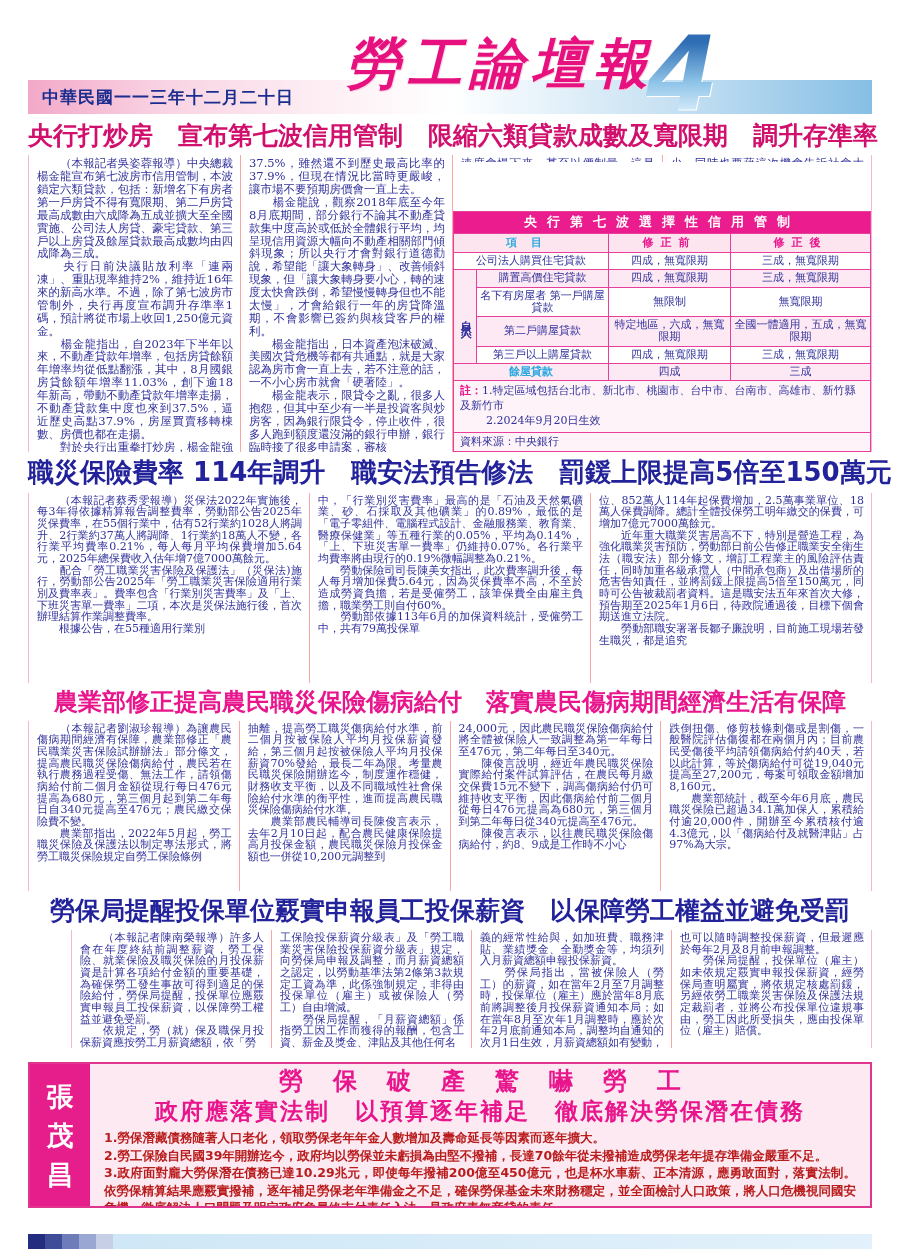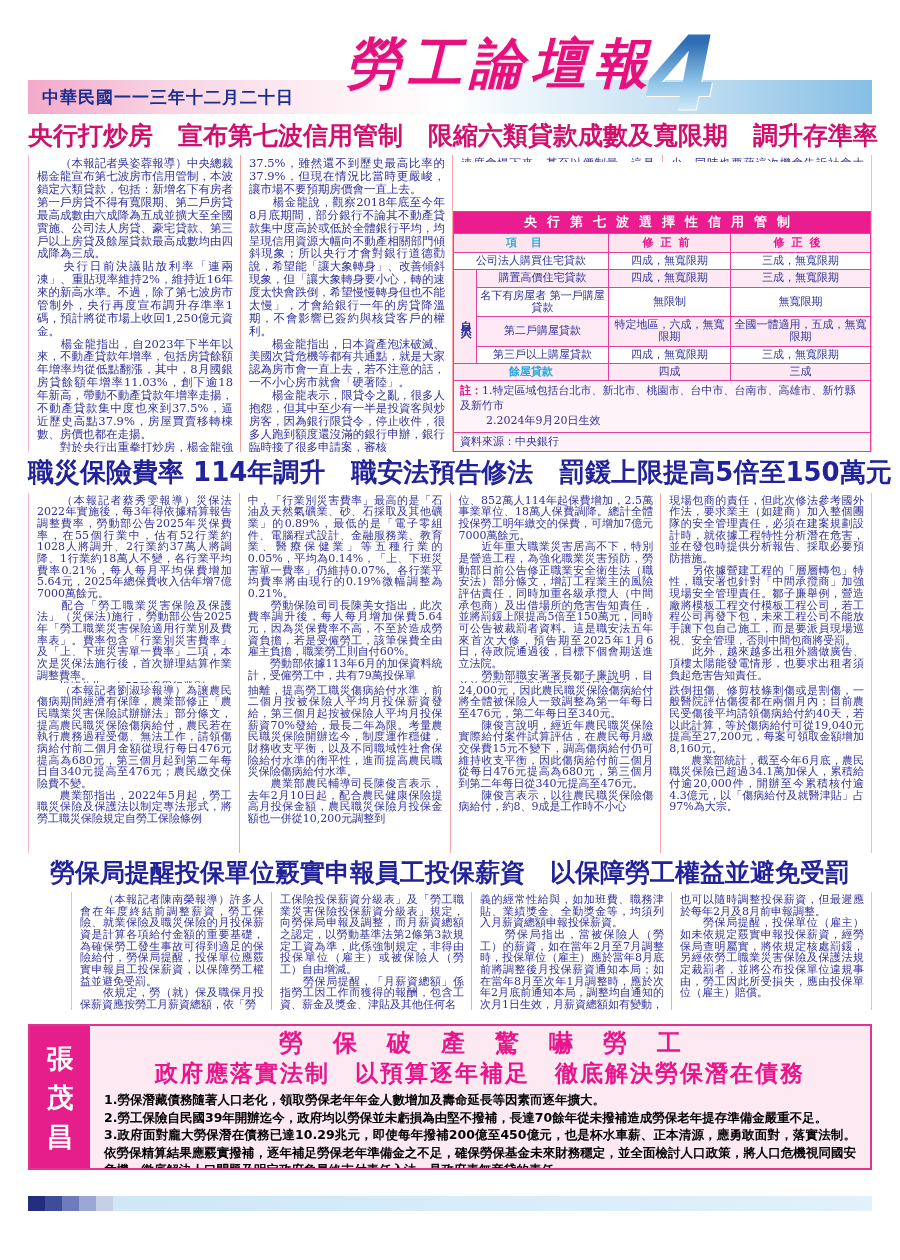--- a/index.html
+++ b/index.html
@@ -67,21 +67,21 @@
   
   .opinion{display:flex;border:2px solid #e0358f;margin-top:14px;height:142px;background:#fce9f1;}
   .op-tab{flex:0 0 60px;background:#e61e8c;color:#fff;display:flex;flex-direction:column;
     align-items:center;justify-content:center;gap:12px;
     font-family:"DejaVu Sans","Liberation Sans",sans-serif;font-weight:bold;font-size:27px;line-height:1;}
   .op-main{flex:1;padding:4px 14px 2px;overflow:hidden;}
   .op-title{color:#e8158c;font-weight:bold;font-size:24px;text-align:center;letter-spacing:30px;
     font-family:"DejaVu Sans","Liberation Sans",sans-serif;line-height:1.15;text-indent:30px;}
   .op-sub{color:#e8158c;font-weight:bold;font-size:23px;text-align:center;letter-spacing:2px;
     font-family:"DejaVu Sans","Liberation Sans",sans-serif;line-height:1.2;margin-top:2px;}
-  .op-points{margin-top:4px;color:#000000;font-family:"DejaVu Sans","Liberation Sans",sans-serif;
+  .op-points{margin-top:4px;color:#b91c1c;font-family:"DejaVu Sans","Liberation Sans",sans-serif;
     font-weight:bold;font-size:12.5px;line-height:1.4;}
   .op-points div{text-align:justify;}
 
   
   .footer-bar{display:flex;height:15px;margin-top:26px;}
   .sq{width:17px;height:15px;}
   .sq1{background:#232c7e;} .sq2{background:#3f4d98;} .sq3{background:#6e7cba;}
   .sq4{background:#99a7d2;} .sq5{background:#c6cfe6;}
   .bar{flex:1;background:linear-gradient(90deg,#cfe7f6,#e2f1fb);}
 </style>
@@ -174,27 +174,25 @@
       <div class="cols dense">
         <div class="col">　　（本報記者蔡秀雯報導）災保法2022年實施後，每3年得依據精算報告調整費率，勞動部公告2025年災保費率，在55個行業中，估有52行業約1028人將調升、2行業約37萬人將調降、1行業約18萬人不變，各行業平均費率0.21%，每人每月平均保費增加5.64元，2025年總保費收入估年增7億7000萬餘元。
 　　配合「勞工職業災害保險及保護法」（災保法)施行，勞動部公告2025年「勞工職業災害保險適用行業別及費率表」。費率包含「行業別災害費率」及「上、下班災害單一費率」二項，本次是災保法施行後，首次辦理結算作業調整費率。
 　　根據公告，在55種適用行業別</div>
         <div class="col">中，「行業別災害費率」最高的是「石油及天然氣礦業、砂、石採取及其他礦業」的0.89%，最低的是「電子零組件、電腦程式設計、金融服務業、教育業、醫療保健業」等五種行業的0.05%，平均為0.14%，「上、下班災害單一費率」仍維持0.07%。各行業平均費率將由現行的0.19%微幅調整為0.21%。
 　　勞動保險司司長陳美女指出，此次費率調升後，每人每月增加保費5.64元，因為災保費率不高，不至於造成勞資負擔，若是受僱勞工，該筆保費全由雇主負擔，職業勞工則自付60%。
 　　勞動部依據113年6月的加保資料統計，受僱勞工中，共有79萬投保單</div>
         <div class="col">位、852萬人114年起保費增加，2.5萬事業單位、18萬人保費調降。總計全體投保勞工明年繳交的保費，可增加7億元7000萬餘元。
 　　近年重大職業災害居高不下，特別是營造工程，為強化職業災害預防，勞動部日前公告修正職業安全衛生法（職安法）部分條文，增訂工程業主的風險評估責任，同時加重各級承攬人（中間承包商）及出借場所的危害告知責任，並將罰鍰上限提高5倍至150萬元，同時可公告被裁罰者資料。這是職安法五年來首次大修，預告期至2025年1月6日，待政院通過後，目標下個會期送進立法院。
 　　勞動部職安署署長鄒子廉說明，目前施工現場若發生職災，都是追究</div>
-        <div class="col">現場包商的責任，但此次修法參考國外作法，要求業主（如建商）加入整個團隊的安全管理責任，必須在建案規劃設計時，就依據工程特性分析潛在危害，並在發包時提供分析報告、採取必要預防措施。
-　　另依據營建工程的「層層轉包」特性，職安署也針對「中間承攬商」加強現場安全管理責任。鄒子廉舉例，營造廠將模板工程交付模板工程公司，若工程公司再發下包，未來工程公司不能放手讓下包自己施工，而是要派員現場巡視、安全管理，否則中間包商將受罰。
-　　此外，越來越多出租外牆做廣告、頂樓太陽能發電情形，也要求出租者須負起危害告知責任。</div>
-      </div>
-    </section>
-
-    <section>
+      </div>
+    </section>
+
+    <section>
+      <h1 class="hl magenta">農業部修正提高農民職災保險傷病給付　落實農民傷病期間經濟生活有保障</h1>
       <div class="cols dense3">
         <div class="col">　　（本報記者劉淑珍報導）為讓農民傷病期間經濟有保障，農業部修正「農民職業災害保險試辦辦法」部分條文，提高農民職災保險傷病給付，農民若在執行農務過程受傷、無法工作，請領傷病給付前二個月金額從現行每日476元提高為680元，第三個月起到第二年每日自340元提高至476元；農民繳交保險費不變。
 　　農業部指出，2022年5月起，勞工職災保險及保護法以制定專法形式，將勞工職災保險規定自勞工保險條例</div>
         <div class="col">抽離，提高勞工職災傷病給付水準，前二個月按被保險人平均月投保薪資發給，第三個月起按被保險人平均月投保薪資70%發給，最長二年為限。考量農民職災保險開辦迄今，制度運作穩健，財務收支平衡，以及不同職域性社會保險給付水準的衡平性，進而提高農民職災保險傷病給付水準。
 　　農業部農民輔導司長陳俊言表示，去年2月10日起，配合農民健康保險提高月投保金額，農民職災保險月投保金額也一併從10,200元調整到</div>
         <div class="col">24,000元，因此農民職災保險傷病給付將全體被保險人一致調整為第一年每日至476元，第二年每日至340元。
 　　陳俊言說明，經近年農民職災保險實際給付案件試算評估，在農民每月繳交保費15元不變下，調高傷病給付仍可維持收支平衡，因此傷病給付前二個月從每日476元提高為680元，第三個月到第二年每日從340元提高至476元。
 　　陳俊言表示，以往農民職災保險傷病給付，約8、9成是工作時不小心</div>
         <div class="col">跌倒扭傷、修剪枝條刺傷或是割傷，一般醫院評估傷復都在兩個月內；目前農民受傷後平均請領傷病給付約40天，若以此計算，等於傷病給付可從19,040元提高至27,200元，每案可領取金額增加8,160元。
 　　農業部統計，截至今年6月底，農民職災保險已超過34.1萬加保人，累積給付逾20,000件，開辦至今累積核付逾4.3億元，以「傷病給付及就醫津貼」占97%為大宗。</div>

